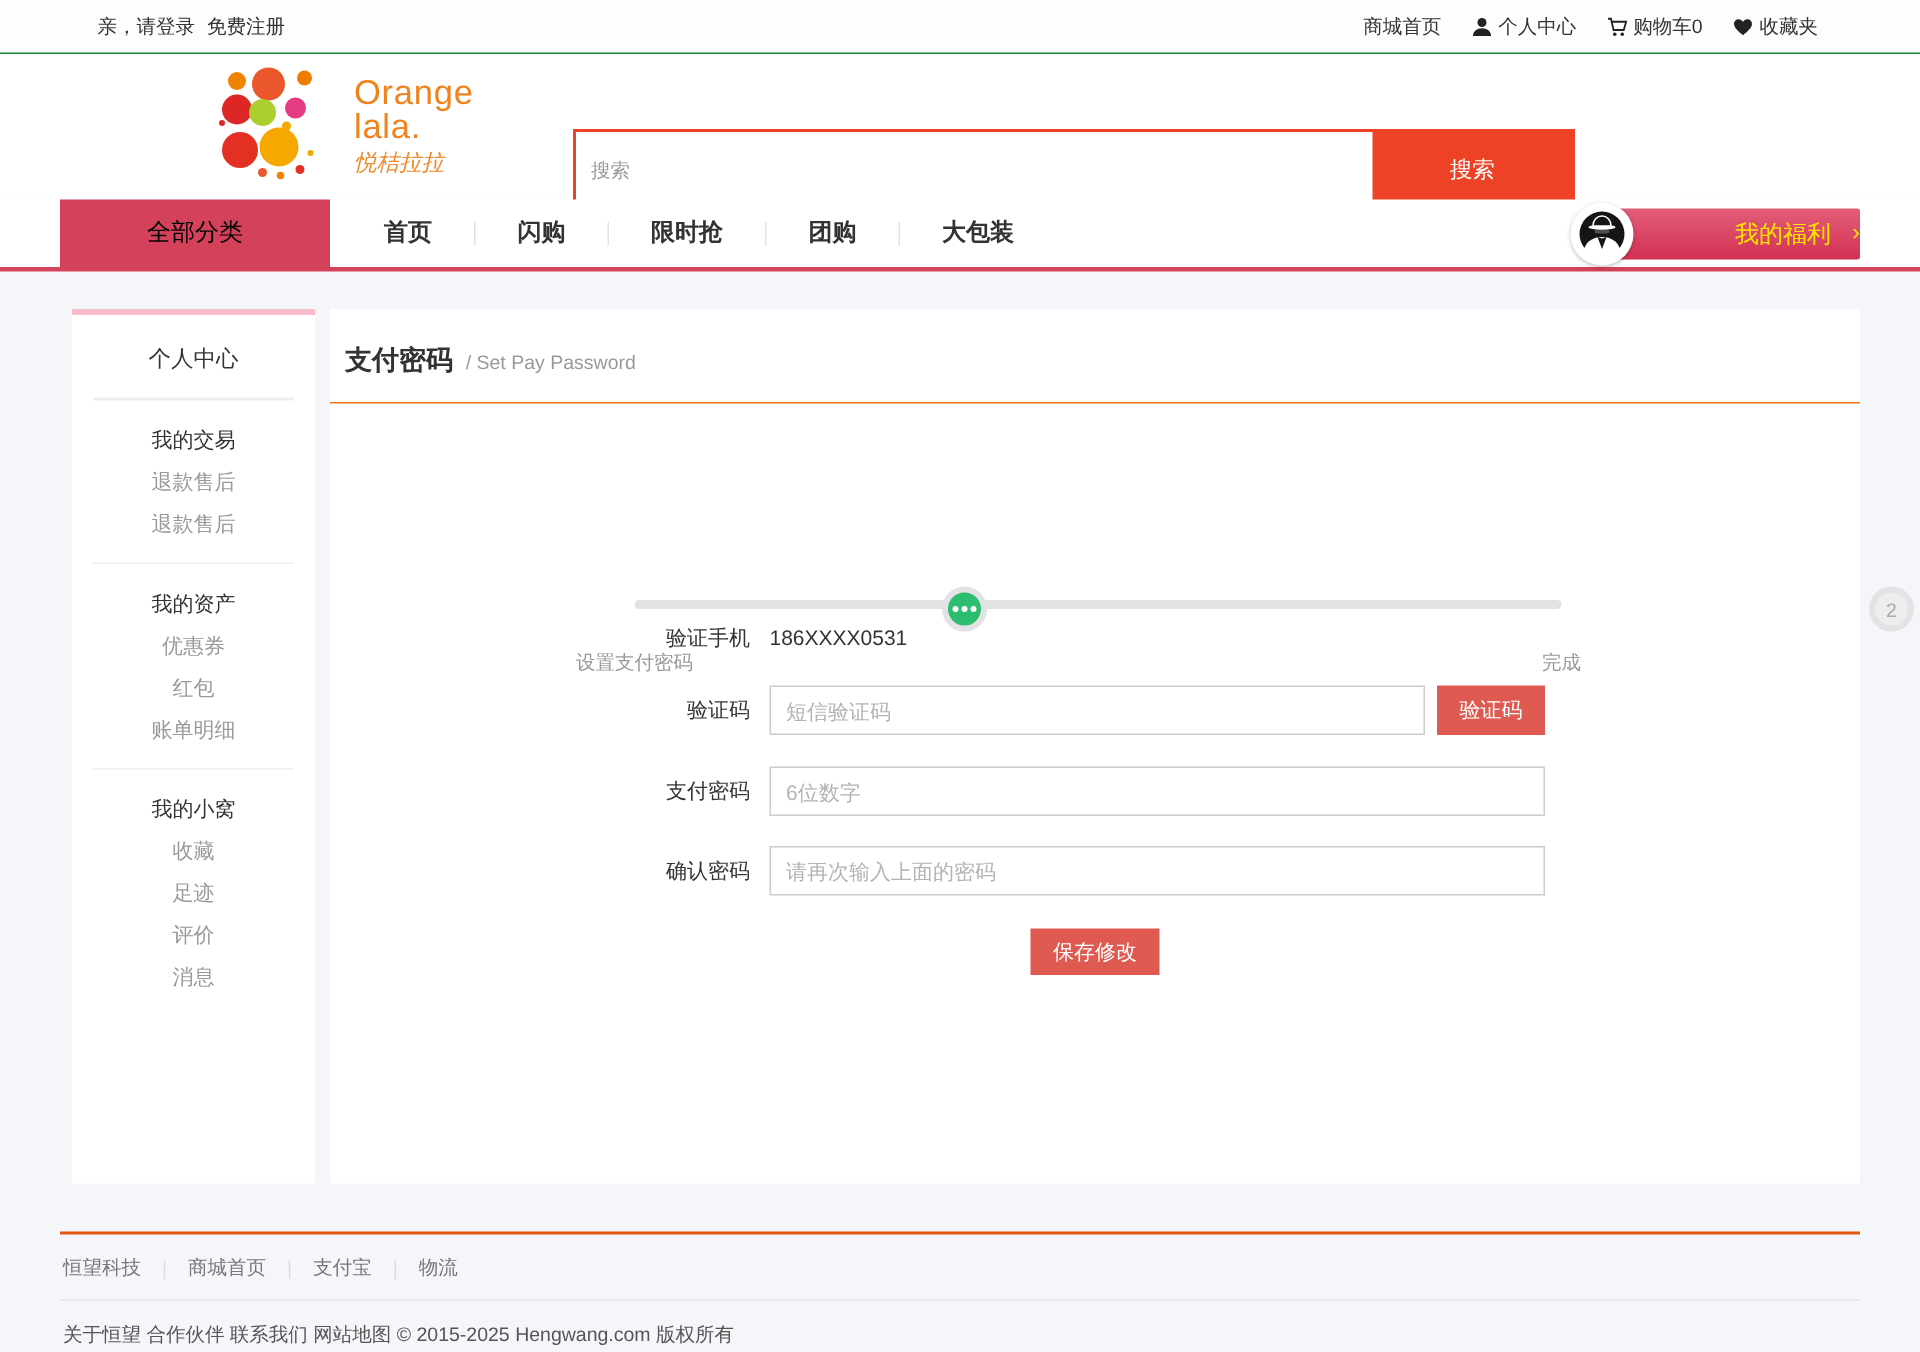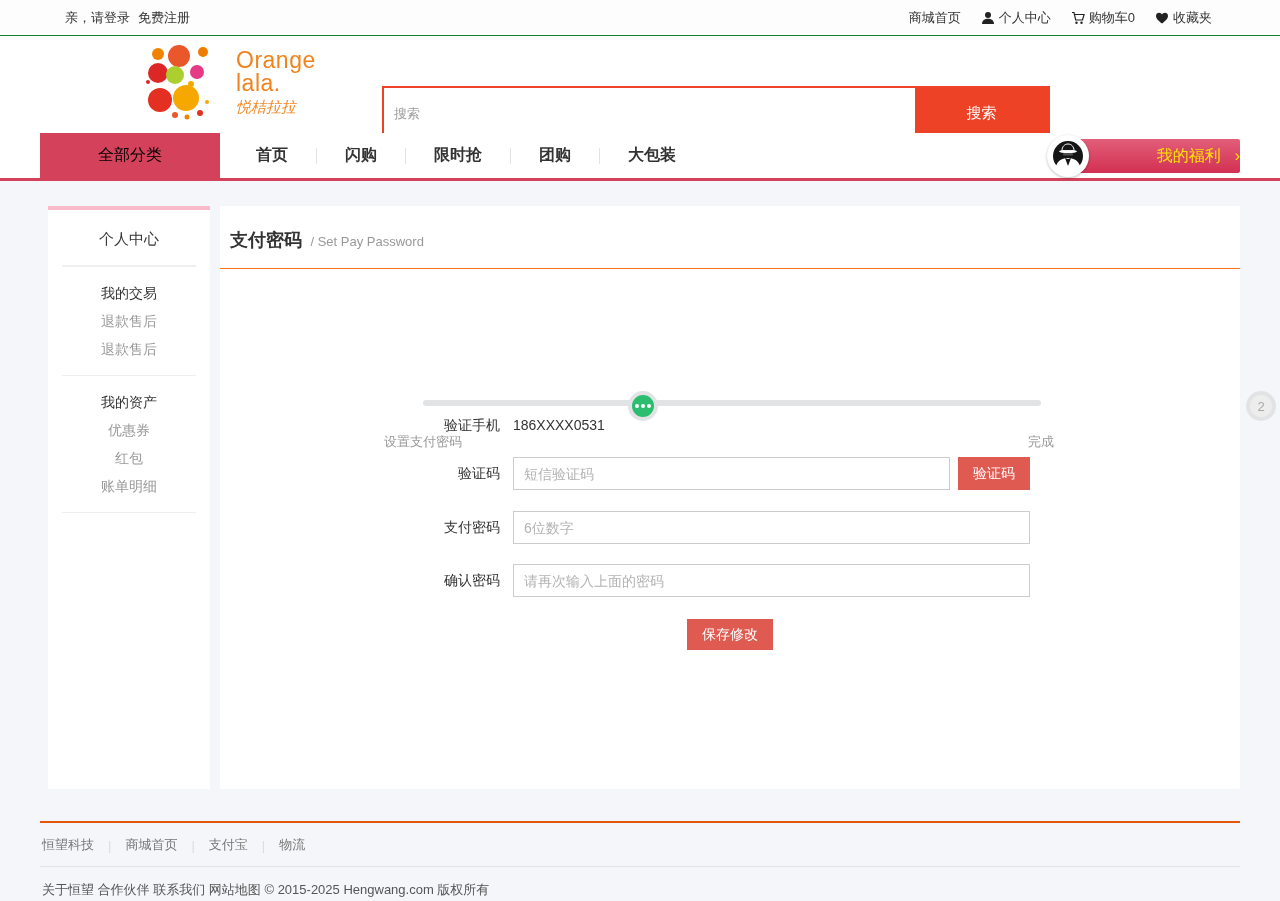--- a/index.html
+++ b/index.html
@@ -184,20 +184,27 @@
       <div class="sb-item">退款售后</div>
     </div>
     <div class="sb-divider"></div>
     <div class="sb-section">
       <div class="sb-header">我的资产</div>
       <div class="sb-item">优惠券</div>
       <div class="sb-item">红包</div>
       <div class="sb-item">账单明细</div>
     </div>
     <div class="sb-divider"></div>
+    <div class="sb-section">
+      <div class="sb-header">我的小窝</div>
+      <div class="sb-item">收藏</div>
+      <div class="sb-item">足迹</div>
+      <div class="sb-item">评价</div>
+      <div class="sb-item">消息</div>
+    </div>
   </div>
 
   <div class="main">
     <div class="main-header">
       <h1 class="main-title">支付密码</h1>
       <span class="main-subtitle">/ Set Pay Password</span>
     </div>
 
     <div class="steps">
       <div class="step-track"></div>

